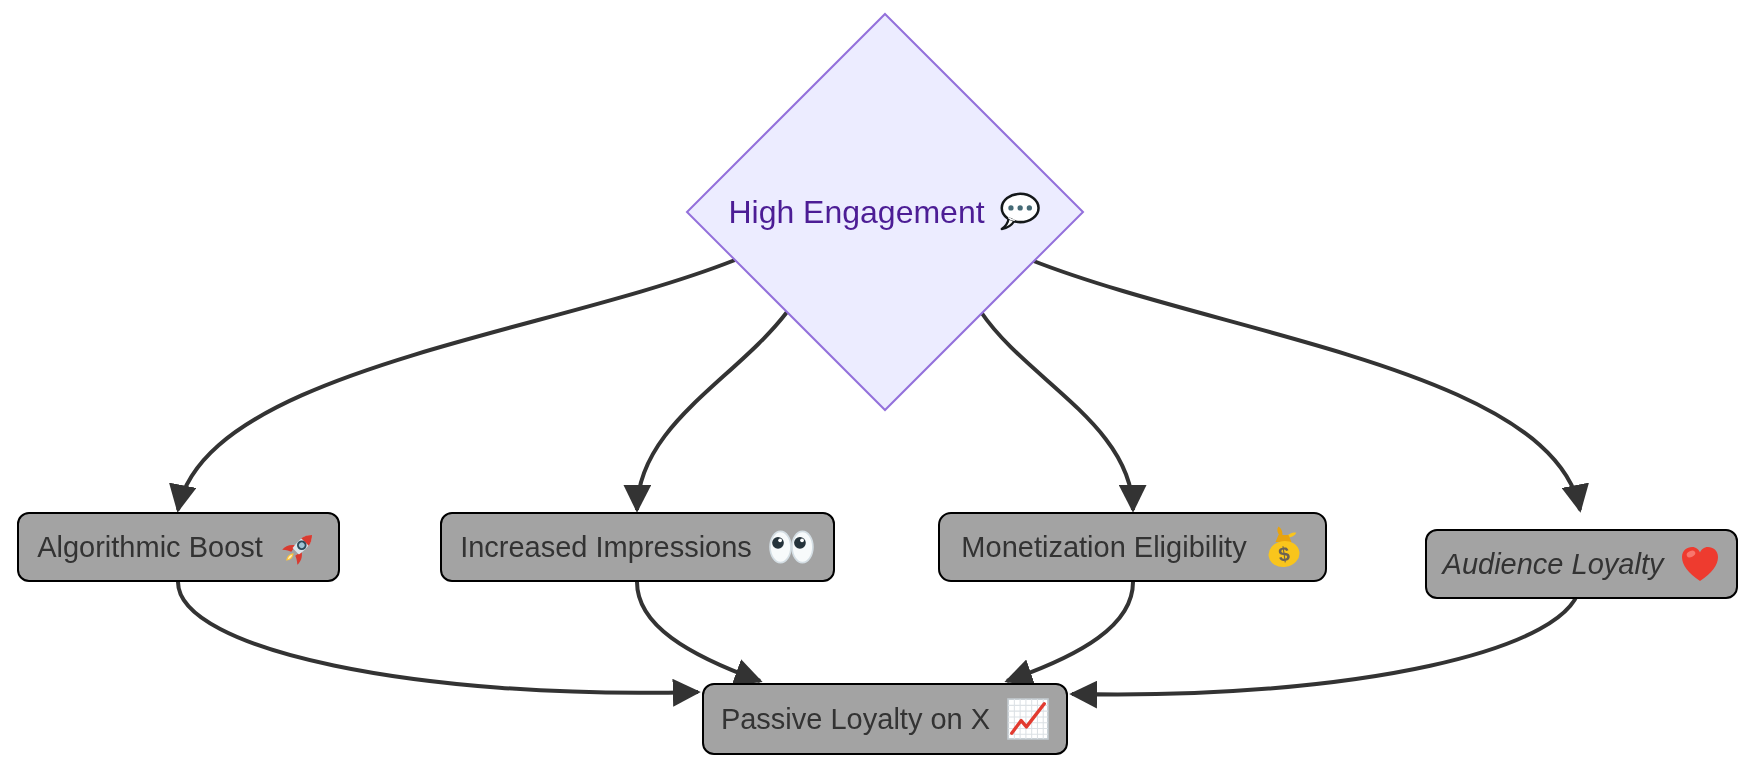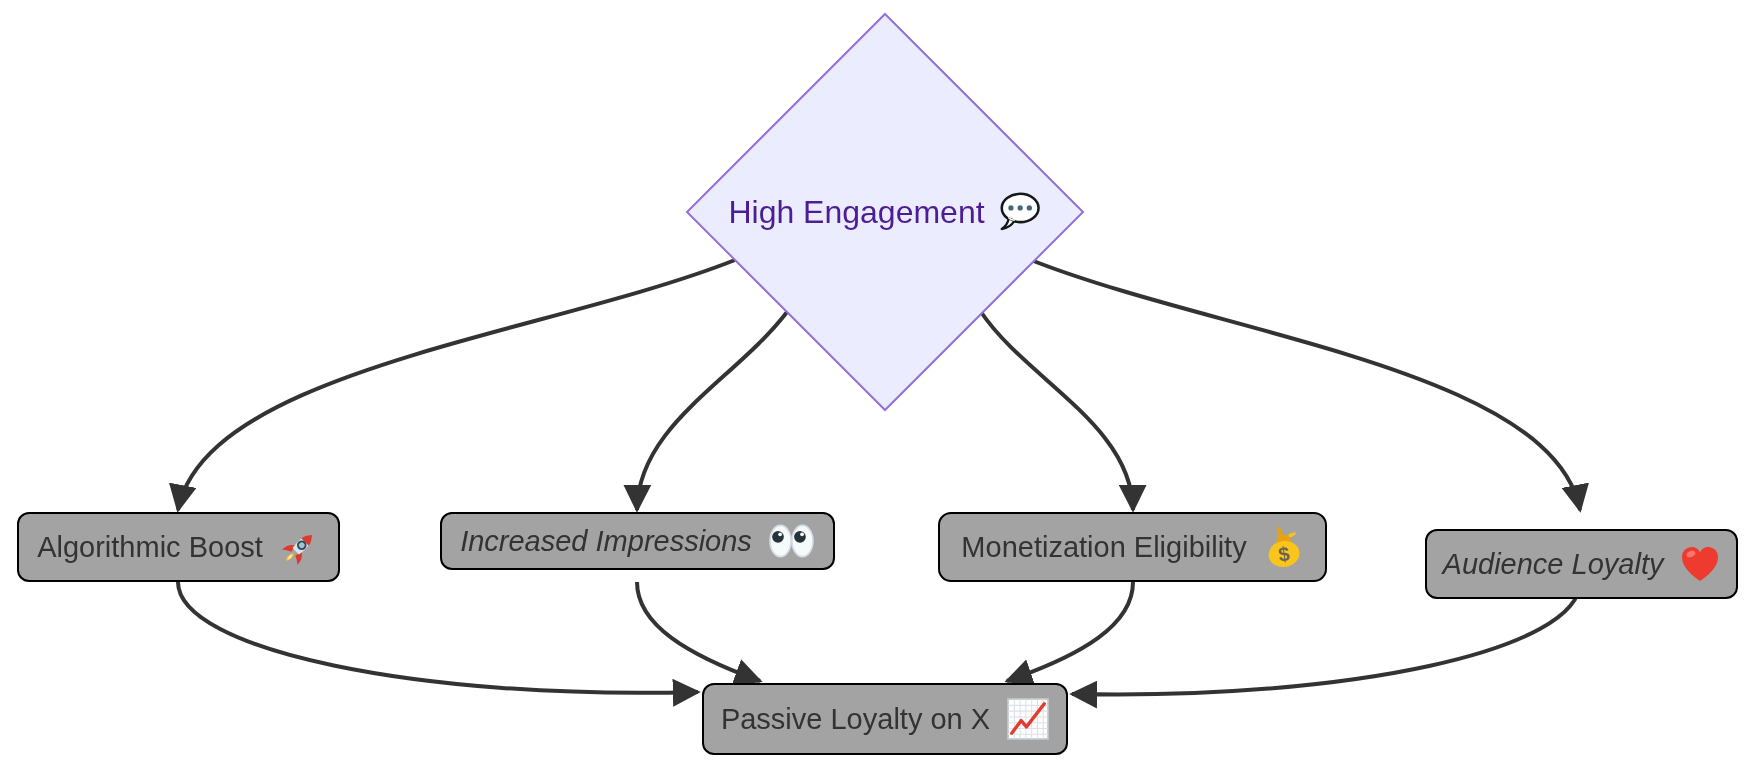--- a/index.html
+++ b/index.html
@@ -79,21 +79,21 @@
         <path d="M 20 31 C 18.8 33, 18.8 35, 20 37.2 C 21.2 35, 21.2 33, 20 31 Z" fill="#FFF3C4"></path>
         <path d="M 15.8 22 C 11 25, 9 30, 9.3 34.5 C 12.5 31.5, 15.5 30, 17.2 29.5 Z" fill="#D93B30"></path>
         <path d="M 24.2 22 C 29 25, 31 30, 30.7 34.5 C 27.5 31.5, 24.5 30, 22.8 29.5 Z" fill="#D93B30"></path>
         <path d="M 20 3 C 25 8, 26.5 15, 24.5 26 L 15.5 26 C 13.5 15, 15 8, 20 3 Z" fill="#D9E4EA"></path>
         <path d="M 20 3 C 23 6, 24.8 9.5, 25.4 13 L 14.6 13 C 15.2 9.5, 17 6, 20 3 Z" fill="#D93B30"></path>
         <circle cx="20" cy="17.5" r="3.8" fill="#9FC4D4" stroke="#2E4B5A" stroke-width="2"></circle>
       </g>
     </svg>
   </div>
 
-  <div class="node" style="left:440px;top:512px;width:395px;height:58px;font-style:italic;">
+  <div class="node" style="left:440px;top:512px;width:395px;height:70px;">
     <span>Increased Impressions</span>
     <svg class="emoji" width="46" height="36" viewBox="0 0 44 34">
       <ellipse cx="11" cy="17" rx="10" ry="15" fill="#F7FAFB" stroke="#D4DEE4" stroke-width="1.6"></ellipse>
       <ellipse cx="32" cy="17" rx="10" ry="15" fill="#F7FAFB" stroke="#D4DEE4" stroke-width="1.6"></ellipse>
       <circle cx="8.6" cy="13" r="5.6" fill="#25333B"></circle>
       <circle cx="29.6" cy="13" r="5.6" fill="#25333B"></circle>
       <circle cx="10.6" cy="10.6" r="1.8" fill="#ffffff"></circle>
       <circle cx="31.6" cy="10.6" r="1.8" fill="#ffffff"></circle>
     </svg>
   </div>

